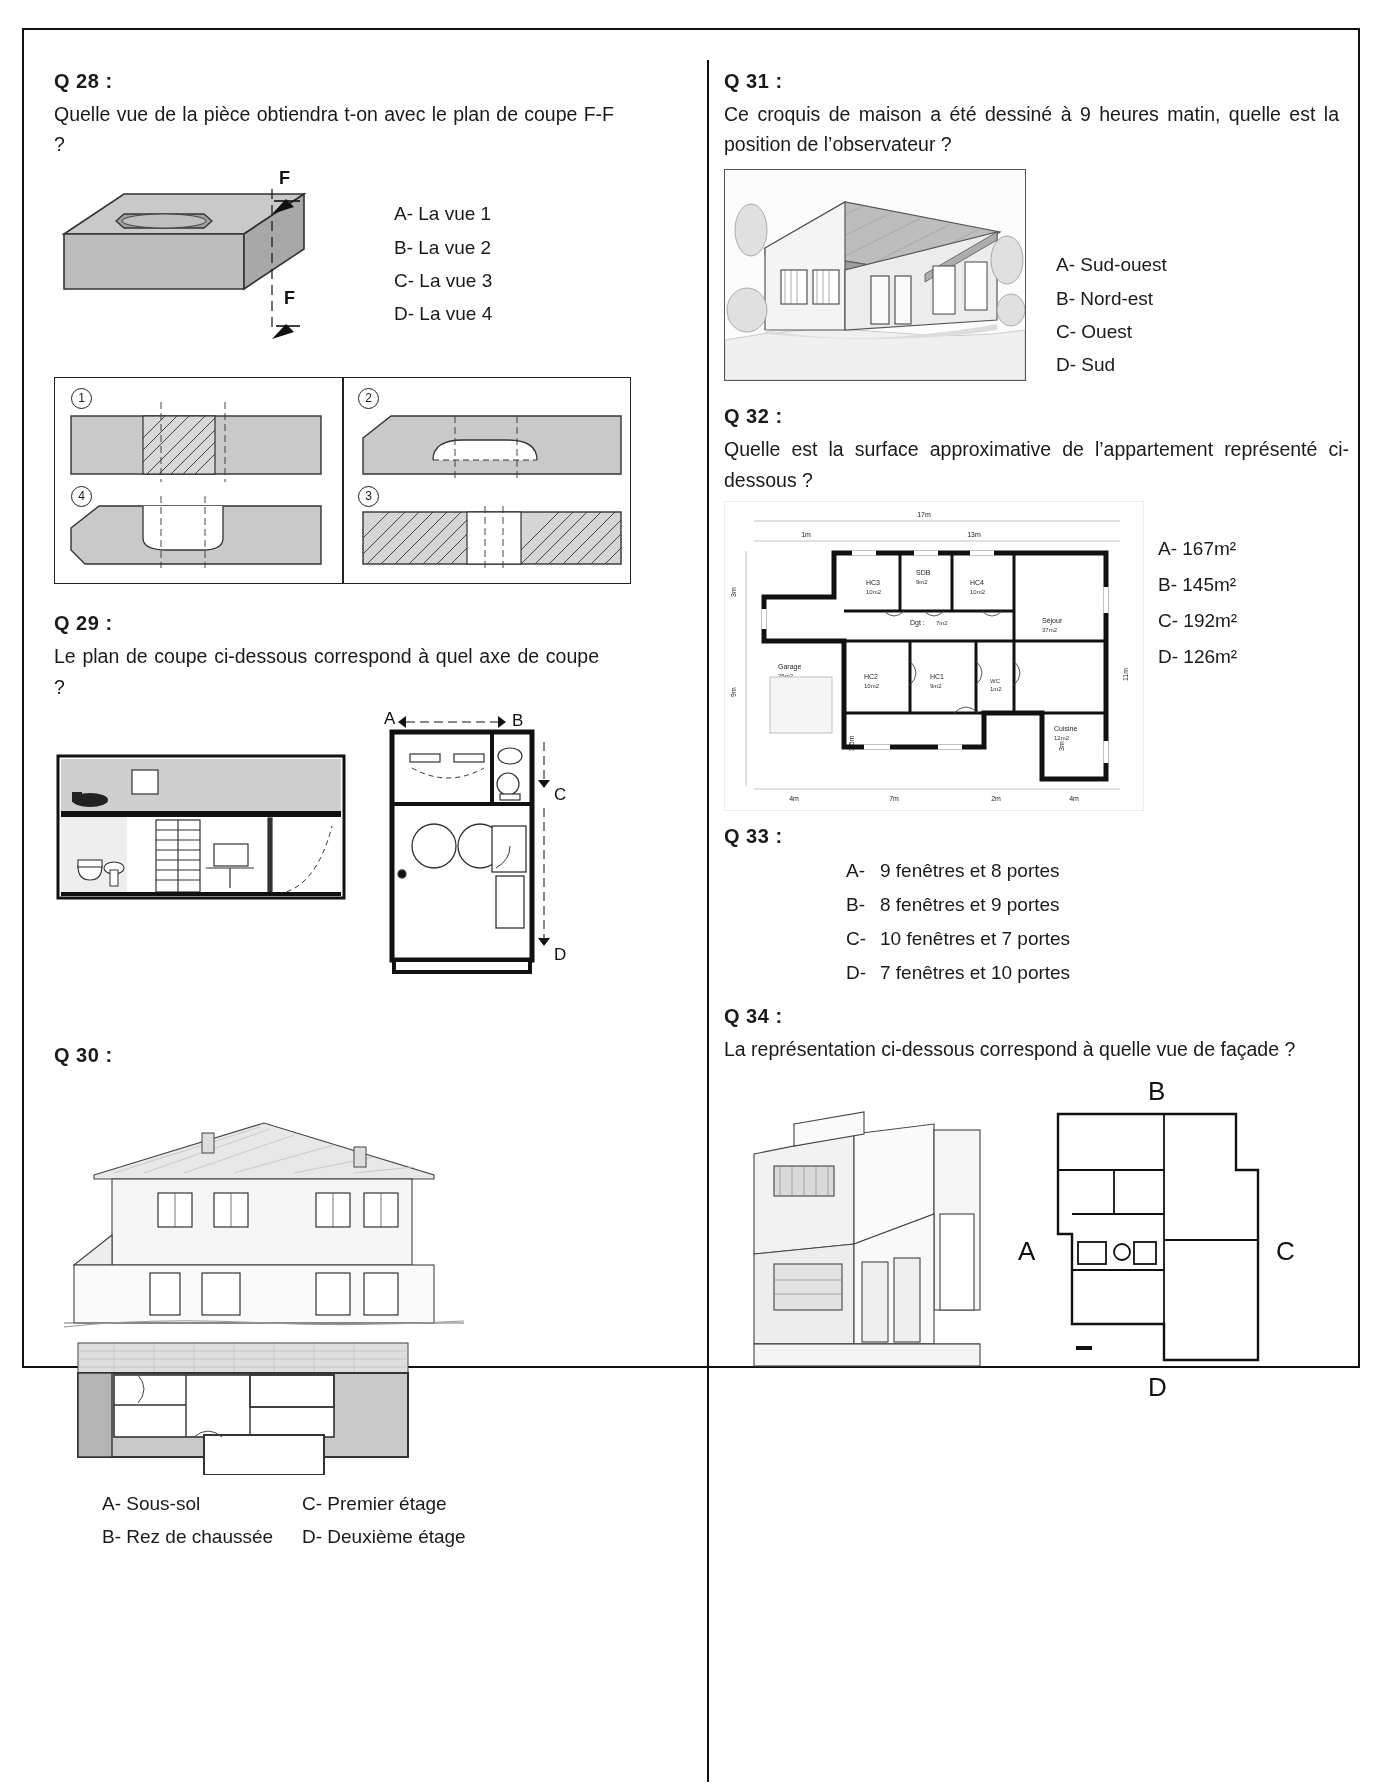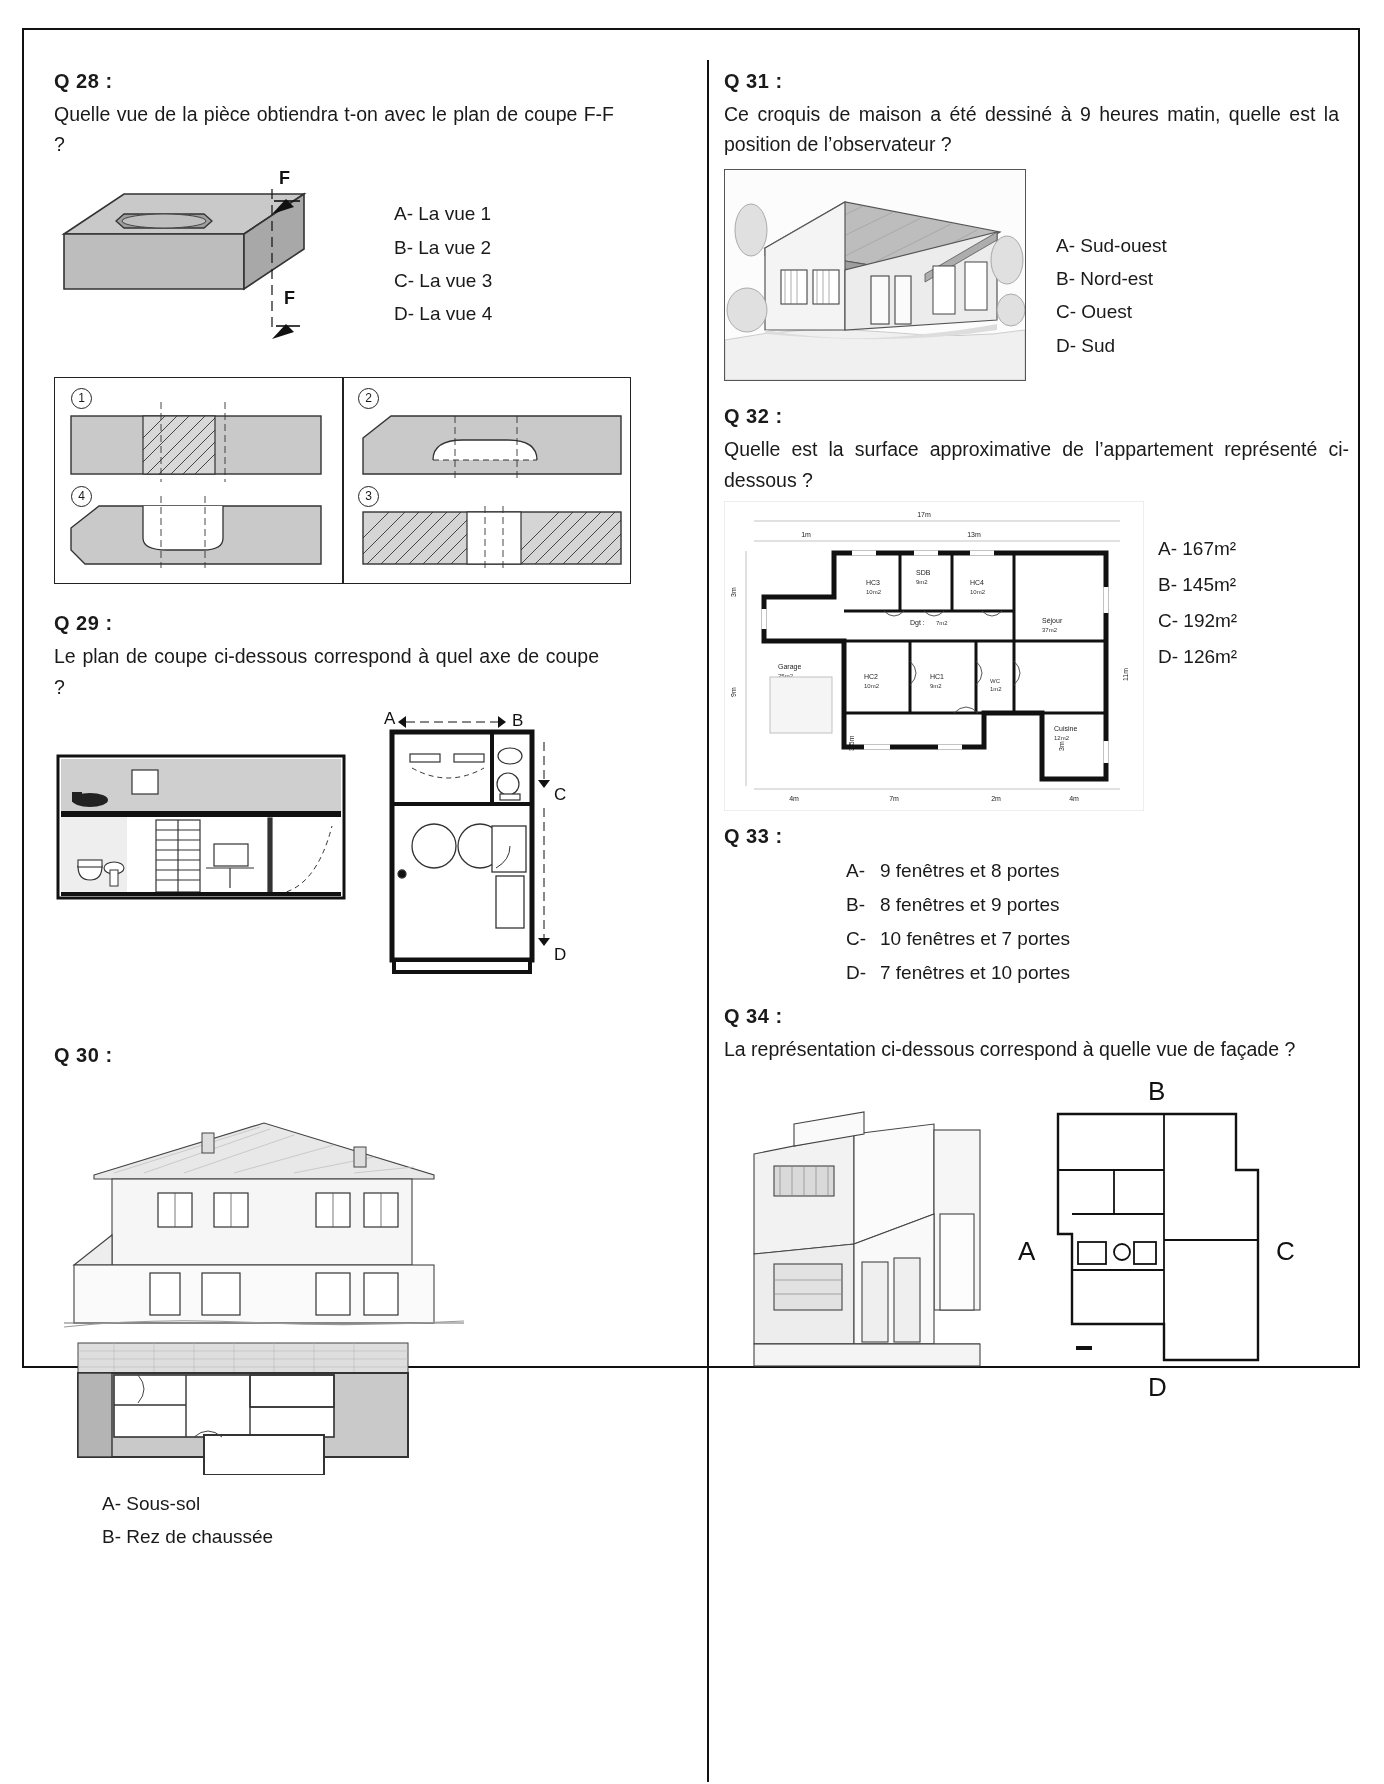--- a/index.html
+++ b/index.html
@@ -60,21 +60,21 @@
 
   
   .q29-figs { display:flex; align-items:flex-start; margin-top:6px; }
 
   
   .q30-fig { text-align:center; margin-top:8px; }
   .q30-choices { display:flex; font-size:19px; line-height:1.75; margin-top:12px; padding-left:48px;align-items:center; }
   .q30-choices div:first-child { width:200px; }
 
   
-  .q31-row { display:flex; align-items:center; }
+  .q31-row { display:flex; align-items:flex-end; }
   .q31-pic { border:1.5px solid #555; width:300px; height:210px; overflow:hidden; position:relative; background:#fdfdfd; }
   .q31-choices { margin-left:30px; padding-top:40px; }
 
   .q32-row { display:flex; align-items:flex-start; margin-top:6px; }
   .q32-choices { margin-left:14px; padding-top:30px; font-size:19px; line-height:1.9; }
 
   .q33-choices { font-size:19px; line-height:1.8; padding-left:122px; }
   .q33-choices .ch { display:flex; }
   .q33-choices .ch .k { width:34px; }
 
@@ -353,20 +353,24 @@
             <path d="M84,300 q12,14 0,28" stroke="#444" stroke-width="1" fill="none"></path>
             <path d="M140,362 q14,-12 28,0" stroke="#444" stroke-width="1" fill="none"></path>
           </g>
         </svg>
       </div>
 
       <div class="q30-choices">
         <div>
           <div>A- Sous-sol</div>
           <div>B- Rez de chaussée</div>
+        </div>
+        <div>
+          <div>C- Premier étage</div>
+          <div>D- Deuxième étage</div>
         </div>
       </div>
     </div>
   </div>
 
   <div class="col-right">
 
     <div class="block">
       <div class="qlabel">Q 31 :</div>
       <div class="qtext" style="width:615px">Ce croquis de maison a été dessiné à 9 heures matin, quelle est la position de l’observateur ?</div>

